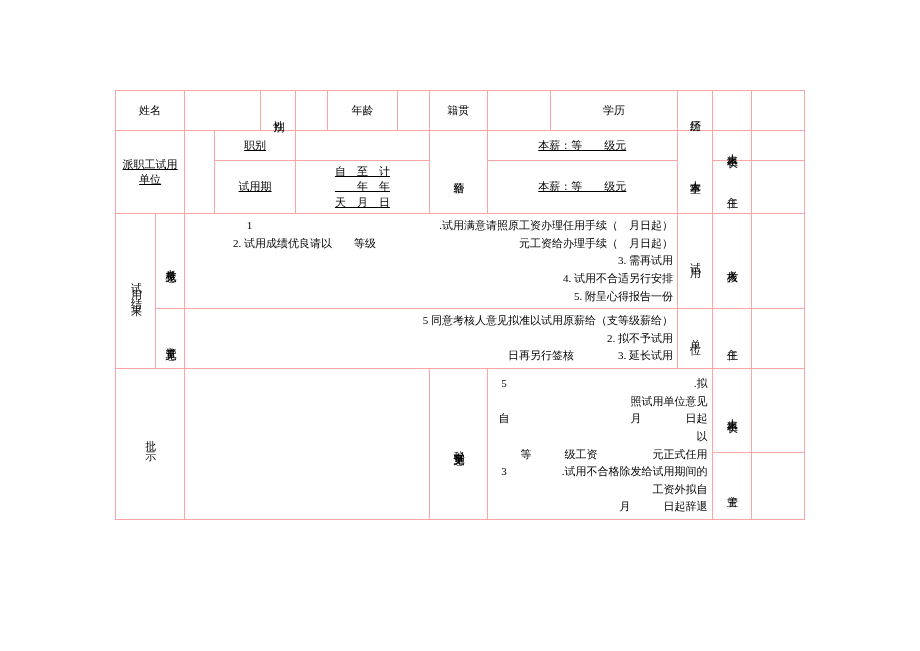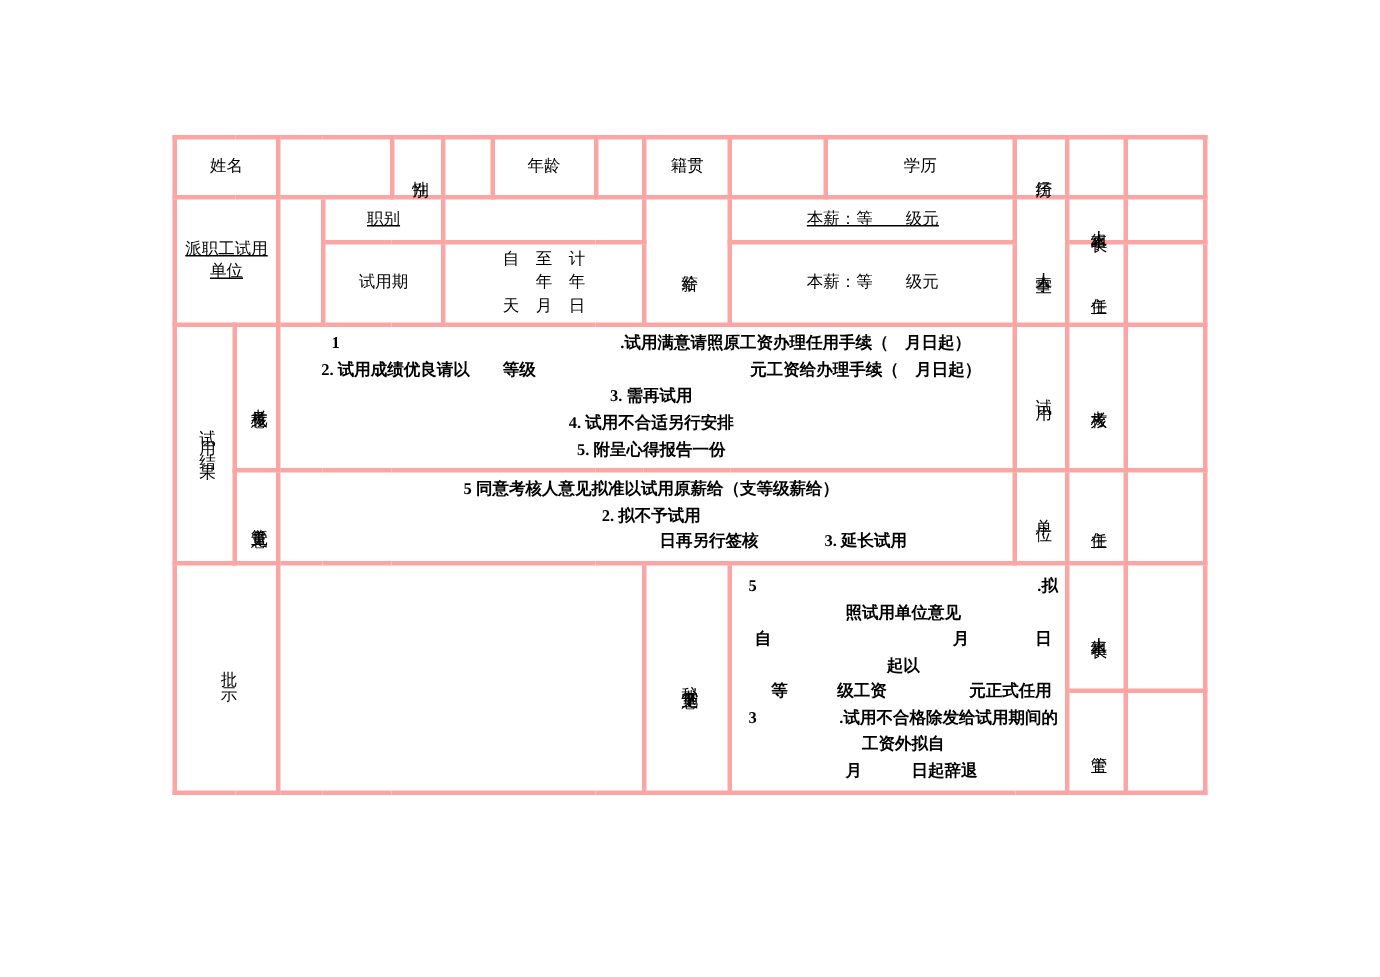--- a/index.html
+++ b/index.html
@@ -23,37 +23,37 @@
       text-decoration: underline;
       margin-bottom: 25px;
       letter-spacing: 1px;
     }
     table.form {
       border-collapse: collapse;
       width: 100%;
       table-layout: fixed;
     }
     table.form td {
-      border: 3px solid #fca5a5;
+      border: 1px solid #fca5a5;
       padding: 3px 4px;
       text-align: center;
       vertical-align: middle;
       line-height: 1.4;
     }
     .vtext {
       writing-mode: vertical-rl;
       text-orientation: upright;
       letter-spacing: 1px;
       display: inline-block;
     }
     td.left { text-align: left; padding-left: 6px; }
-    .opinion-list { text-align: center; line-height: 1.6; padding-left: 6px; font-weight: bold; }
+    .opinion-list { text-align: right; line-height: 1.6; padding-left: 6px; }
     .r1 td { height: 40px; }
     .r2a td { height: 30px; text-decoration: underline; }
-    .r2b td { height: 44px; }
+    .r2b td { height: 44px; text-decoration: underline; }
     .r3a td { height: 84px; }
     .r3b td { height: 60px; }
     .r4a td { height: 50px; }
     .r4b td { height: 40px; }
   </style>
 </head>
 <body>
 
 <div class="page">
 

